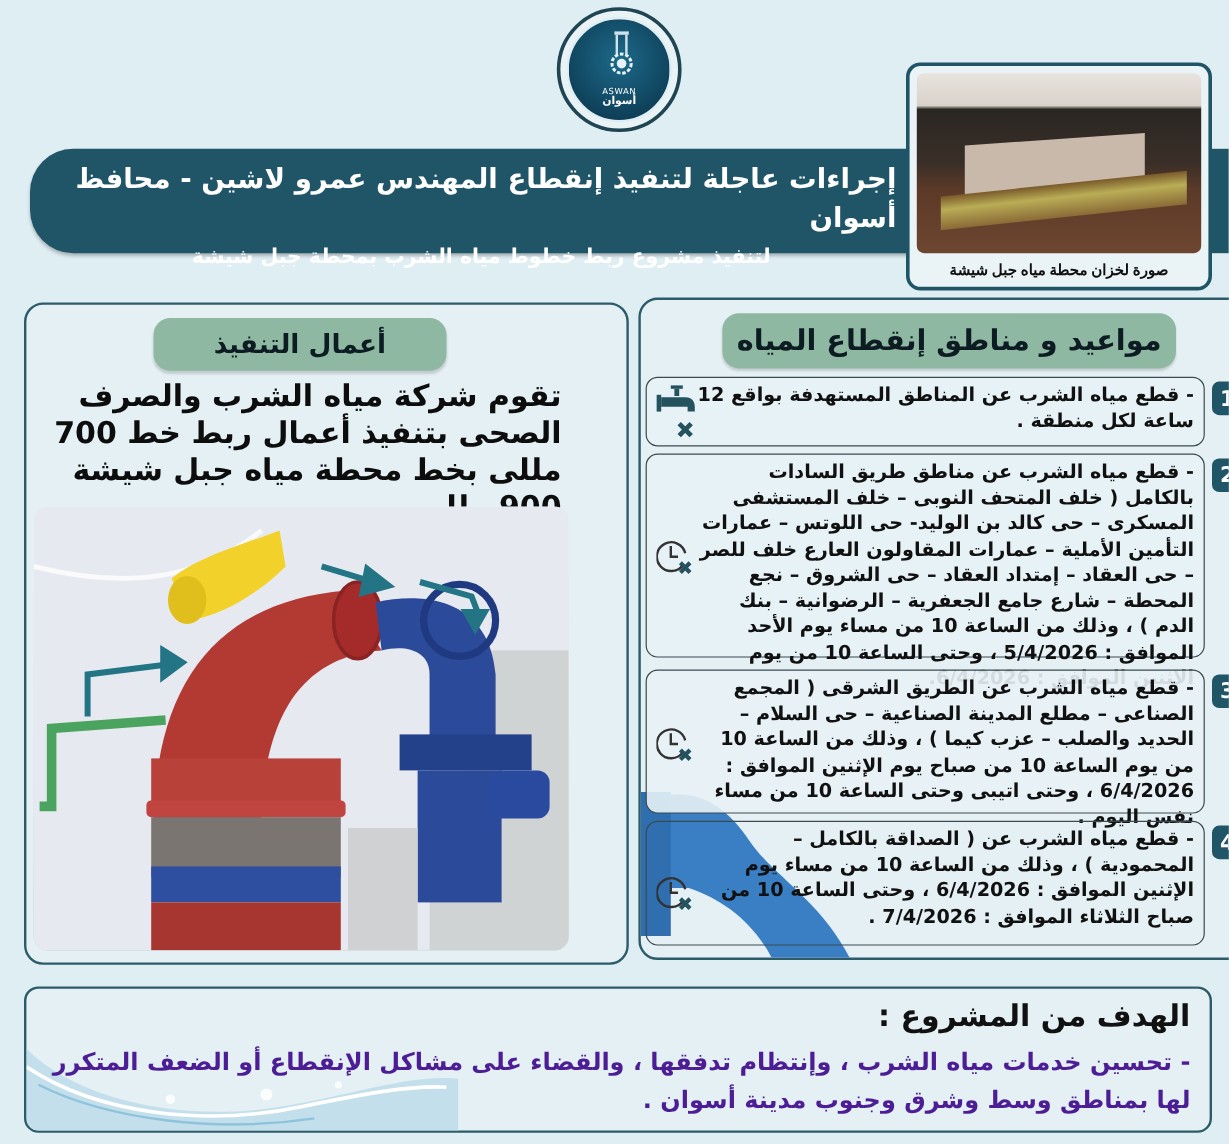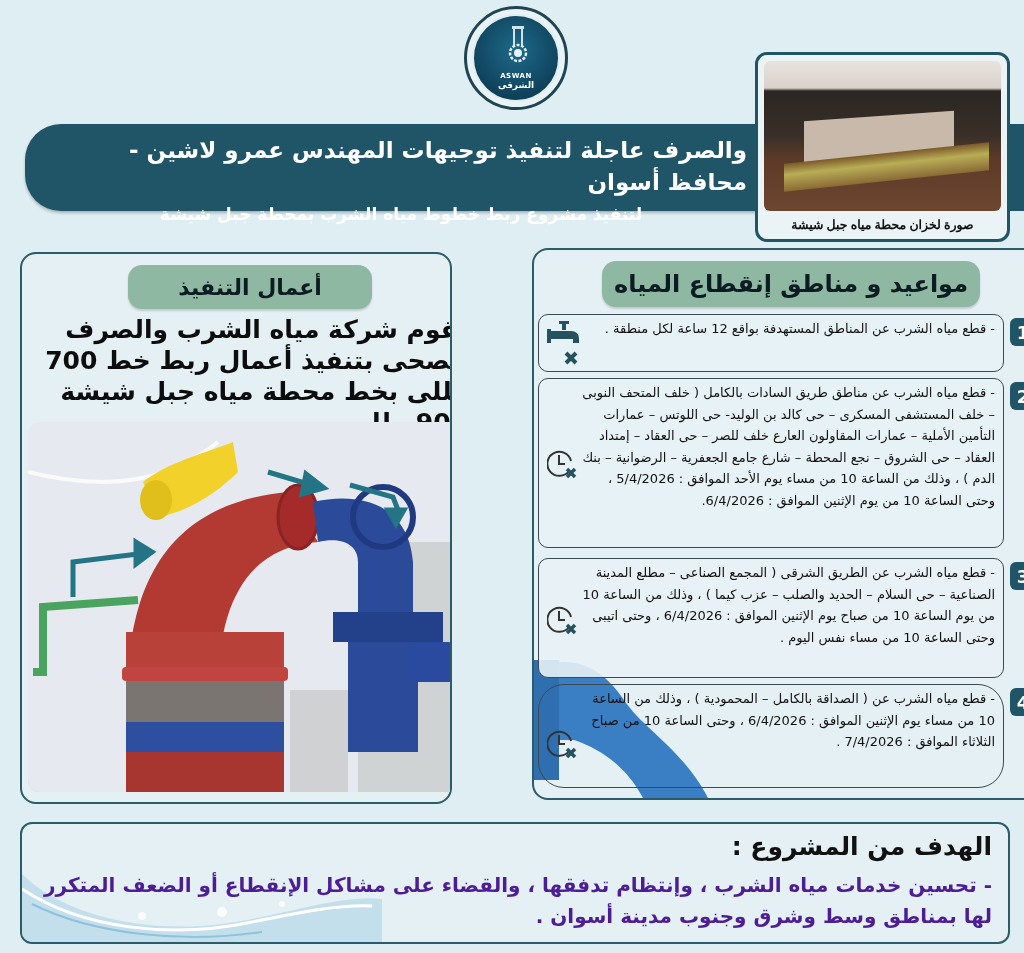--- a/index.html
+++ b/index.html
@@ -25,21 +25,21 @@
     background: radial-gradient(circle at 50% 40%, #1d6a8a, #0e3f58 75%);
     border: 2px solid #dfeef3;
     position: relative;
     display: flex; flex-direction: column; align-items: center; justify-content: flex-end;
     padding-bottom: 10px;
     color: #fff;
   }
   .logo-emblem {
     position: absolute; left: 34px; top: 10px; width: 20px; height: 42px;
   }
-  .logo-text1 { font-size: 7px; font-weight: bold; letter-spacing: 0.5px; margin-top: 40px; }
+  .logo-text1 { font-size: 7px; font-weight: normal; letter-spacing: 0.5px; margin-top: 40px; }
   .logo-text2 { font-size: 9px; font-weight: bold; }
 
   
   .title-banner {
     left: 25px; top: 124px; width: 740px; height: 87px;
     background: #1f5567;
     border-radius: 36px 0 0 36px;
     color: #fff;
     direction: rtl;
     text-align: center;
@@ -79,21 +79,21 @@
     direction: rtl; text-align: center; font-size: 12.5px; font-weight: bold;
     margin-top: 6px; color: #111; font-family: Liberation Serif, serif;
   }
 
   
   .panel {
     background: #e4f0f4;
     border: 2px solid #2c5b6a;
     border-radius: 16px;
   }
-  .left-panel { left: 20px; top: 252px; width: 432px; height: 552px; overflow: hidden; }
+  .left-panel { left: 20px; top: 252px; width: 504px; height: 552px; overflow: hidden; }
   .right-panel { left: 496px; top: 248px; width: 514px; height: 552px; overflow: hidden; margin-left: 36px; }
 
   .section-pill {
     position: absolute;
     background: #8fb8a3;
     border-radius: 14px;
     color: #0d1c22;
     font-weight: bold;
     display: flex; align-items: center; justify-content: center;
     direction: rtl;
@@ -128,41 +128,41 @@
     display: flex; align-items: center; justify-content: center;
   }
   .item-box {
     position: absolute; right: 32px; top: 0;
     border: 1.5px solid #3a4a50;
     border-radius: 10px;
     background: rgba(232,242,246,0.85);
     padding: 3px 8px 3px 42px;
   }
   .item-text {
-    font-size: 13px; font-weight: normal; line-height: 21.5px; color: #111;
+    font-size: 16px; font-weight: bold; line-height: 21.5px; color: #111;
     text-align: right;
   }
   .item-icon {
     position: absolute; left: 8px;
   }
 
   .item1 { top: 64px; width: 498px; height: 60px; }
   .item1 .item-box { width: 466px; height: 58px; }
   .item1 .item-icon { top: 6px; }
 
   .item2 { top: 128px; width: 498px; height: 172px; }
   .item2 .item-box { width: 466px; height: 170px; }
   .item2 .item-icon { top: 70px; }
 
   .item3 { top: 308px; width: 498px; height: 124px; }
   .item3 .item-box { width: 466px; height: 120px; background: rgba(232,242,246,0.9); }
   .item3 .item-icon { top: 46px; }
 
   .item4 { top: 434px; width: 498px; height: 108px; }
-  .item4 .item-box { width: 466px; height: 104px; background: transparent; border-color:#3a4a50;border-radius:26px; }
+  .item4 .item-box { width: 466px; height: 104px; background: transparent; border-color:#3a4a50; }
   .item4 .item-icon { top: 44px; }
 
   .blue-pipe-overlay {
     position: absolute; left: 0; top: 400px; width: 200px; height: 150px;
     pointer-events: none;
   }
 
   
   .goal-panel {
     left: 20px; top: 822px; width: 990px; height: 122px;
@@ -188,26 +188,26 @@
 <div class="abs logo">
   <div class="logo-inner">
     <svg class="logo-emblem" viewBox="0 0 20 42">
       <rect x="4" y="0" width="12" height="3" fill="#cfe3ec"></rect>
       <rect x="5" y="3" width="2" height="16" fill="#cfe3ec"></rect>
       <rect x="13" y="3" width="2" height="16" fill="#cfe3ec"></rect>
       <circle cx="10" cy="27" r="8" fill="none" stroke="#e6f2f7" stroke-width="2.5" stroke-dasharray="3 1.5"></circle>
       <circle cx="10" cy="27" r="4" fill="#e6f2f7"></circle>
     </svg>
     <div class="logo-text1">ASWAN</div>
-    <div class="logo-text2">الشرقى</div>
+    <div class="logo-text2">أسوان</div>
   </div>
 </div>
 
 <div class="abs title-banner">
-  <div class="line1">والصرف عاجلة لتنفيذ توجيهات المهندس عمرو لاشين - محافظ أسوان</div>
+  <div class="line1">إجراءات عاجلة لتنفيذ إنقطاع المهندس عمرو لاشين - محافظ أسوان</div>
   <div class="line2">لتنفيذ مشروع ربط خطوط مياه الشرب بمحطة جبل شيشة</div>
 </div>
 <div class="abs banner-tail"></div>
 
 <div class="abs photo-card">
   <div class="photo-tank">
     <div class="tank-slab"></div>
     <div class="tank-bar"></div>
   </div>
   <div class="photo-caption">صورة لخزان محطة مياه جبل شيشة</div>

